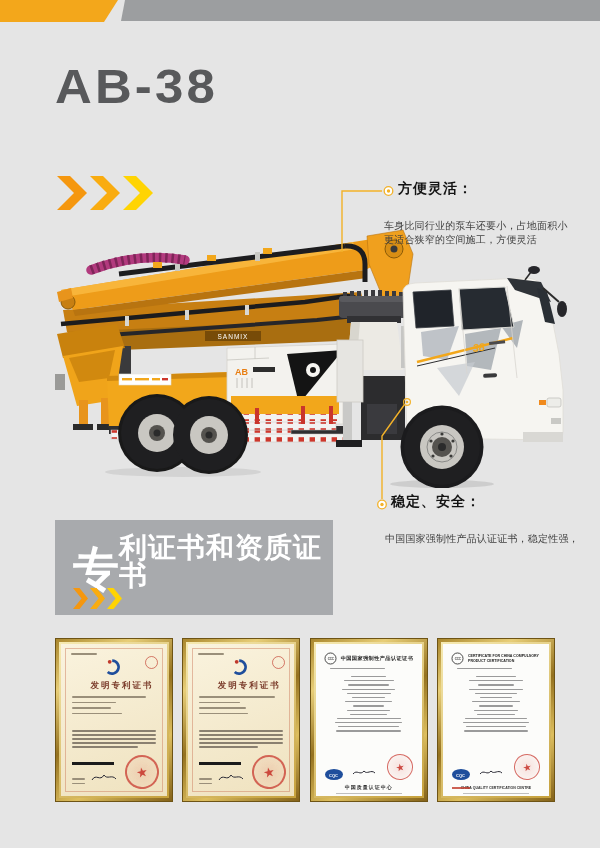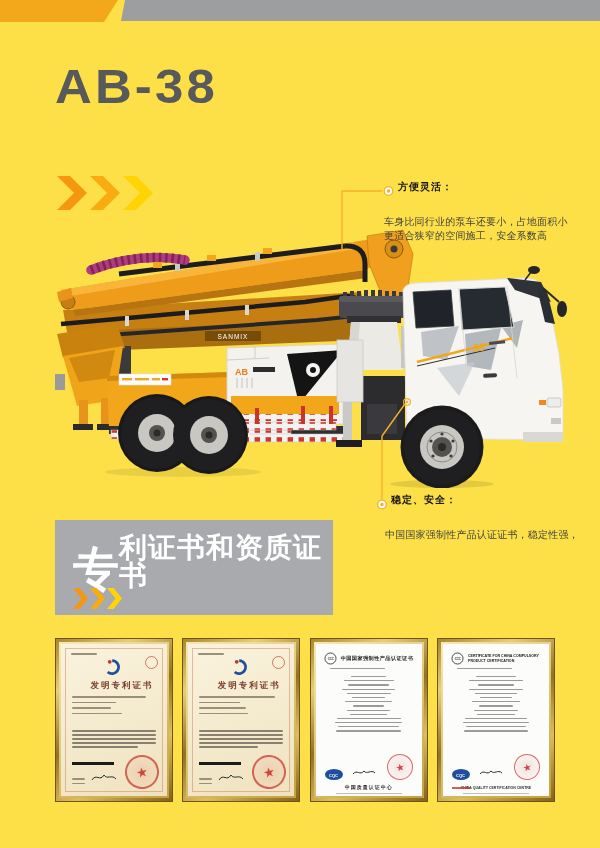--- a/index.html
+++ b/index.html
@@ -1,28 +1,28 @@
 <!DOCTYPE html>
 <html><head>
 <meta charset="utf-8">
 <style>
   html,body{margin:0;padding:0;background:#fff;}
-  .page{position:relative;width:600px;height:848px;overflow:hidden;background:#fde047;
+  .page{position:relative;width:600px;height:848px;overflow:hidden;background:#e5e5e5;
         font-family:"Liberation Sans","DejaVu Sans",sans-serif;}
   .abs{position:absolute;}
 
   
   .title-model{left:55px;top:62px;font-size:49px;font-weight:bold;letter-spacing:3px;
                color:#58595B;line-height:1;transform:scaleX(1.04);transform-origin:left top;}
   .title-product{left:55px;top:110px;font-size:44px;font-weight:bold;letter-spacing:4px;
                  color:#58595B;line-height:1;}
 
   
   .callout{width:214px;}
-  .callout .c-title{font-size:10px;font-weight:bold;color:#141414;letter-spacing:1px;}
+  .callout .c-title{font-size:14px;font-weight:bold;color:#141414;letter-spacing:1px;}
   .callout .c-body{margin-top:21px;font-size:10px;color:#3F3F3F;line-height:14px;letter-spacing:.2px;}
   .callout1{left:384px;top:180px;}
   .callout1 .c-title{margin-left:14px;}
   .callout2{left:385px;top:493px;}
   .callout2 .c-title{margin-left:6px;}
 
   
   .banner{left:55px;top:520px;width:278px;height:95px;background:#A8AAAD;color:#fff;}
   .banner .zh{position:absolute;left:18px;top:14px;display:flex;align-items:flex-end;line-height:1;}
   .banner .zh-lead{font-size:46px;font-weight:bold;}
@@ -293,21 +293,21 @@
     <circle cx="407" cy="402" r="1.3" fill="#F3B229"></circle>
     <path d="M404.5,404.5 L382,436 L382,499" stroke="#F3B229" stroke-width="1.4" fill="none"></path>
     <circle cx="382" cy="504.5" r="4.3" fill="#FFFFFF" stroke="#F3B229" stroke-width="1.3"></circle>
     <circle cx="382" cy="504.5" r="1.7" fill="#F3B229"></circle>
   </svg>
 
   <div class="abs callout callout1">
     <div class="c-title">方便灵活：</div>
     <div class="c-body">
       <div>车身比同行业的泵车还要小，占地面积小</div>
-      <div>更适合狭窄的空间施工，安全系数高</div>
+      <div>更适合狭窄的空间施工，方便灵活</div>
     </div>
   </div>
 
   <div class="abs callout callout2">
     <div class="c-title">稳定、安全：</div>
     <div class="c-body">
       <div>中国国家强制性产品认证证书，稳定性强，</div>
     </div>
   </div>
 

